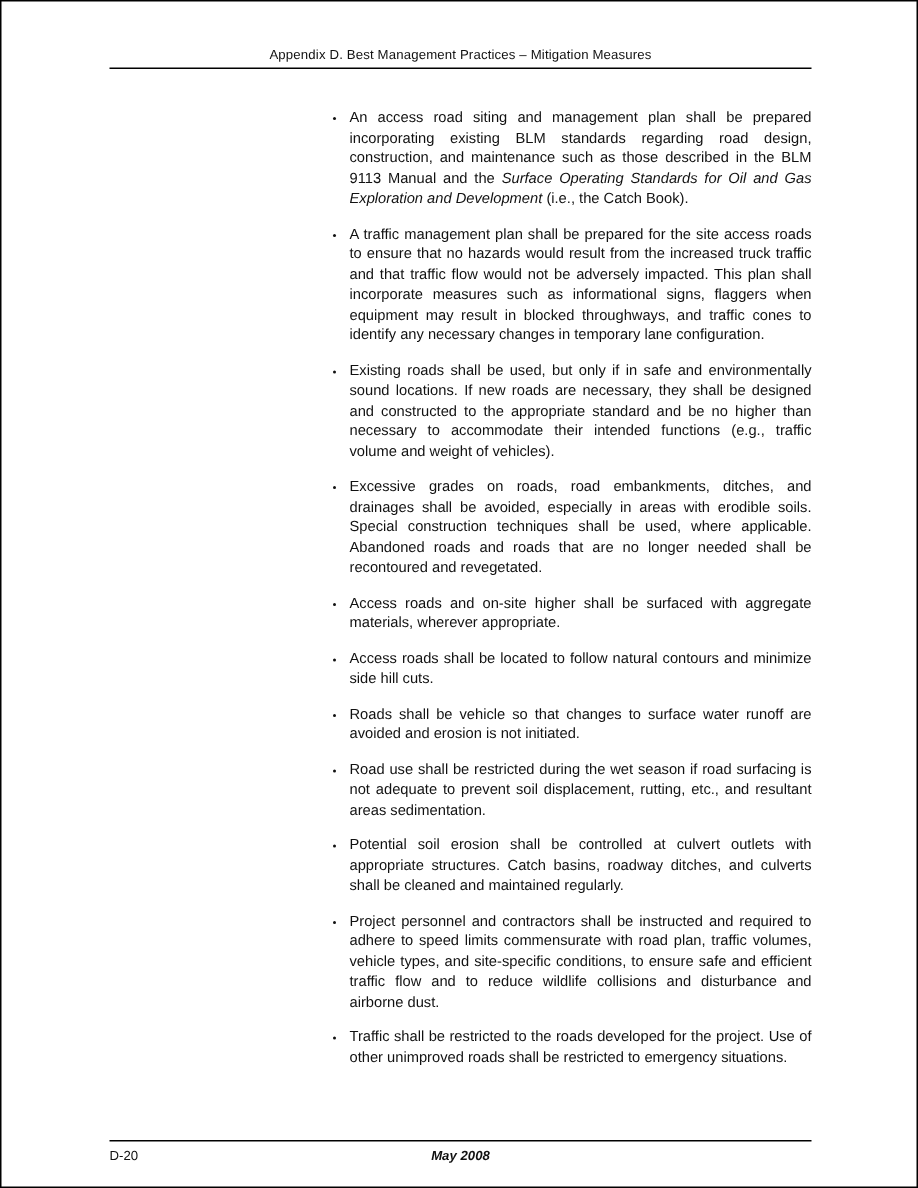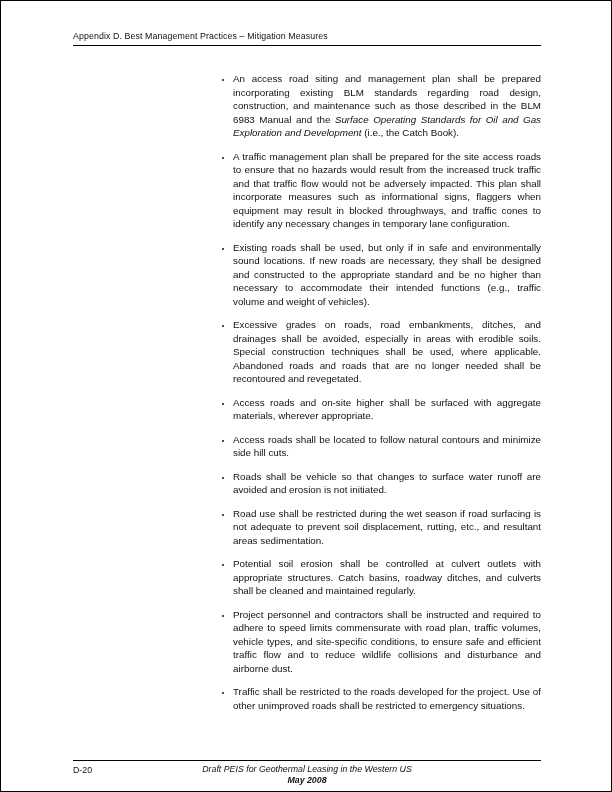--- a/index.html
+++ b/index.html
@@ -12,21 +12,21 @@
     font-family: "Liberation Sans", sans-serif;
     box-sizing: border-box;
     border: 1px solid #000000;
     overflow: hidden;
   }
   .header {
     position: absolute;
     top: 30px;
     left: 72px;
     width: 468px;
-    text-align: left;
+    text-align: center;
     font-size: 8.8px;
     letter-spacing: 0.1px;
     border-bottom: 1px solid #000000;
     padding-bottom: 4px;
   }
   .content {
     position: absolute;
     top: 71px;
     left: 216px;
     width: 324px;
@@ -69,36 +69,35 @@
 
 <div class="page">
 
   <div class="header">
     <span>Appendix D. Best Management Practices – Mitigation Measures</span>
   </div>
 
   <div class="content">
     <ul class="bullet-list">
       <li>
-        <span>An access road siting and management plan shall be prepared incorporating existing BLM standards regarding road design, construction, and maintenance such as those described in the BLM 6983 Manual and the </span><span class="italic">Surface Operating Standards for Oil and Gas Exploration and Development</span><span> (i.e., the Catch Book).</span>
+        <span>An access road siting and management plan shall be prepared incorporating existing BLM standards regarding road design, construction, and maintenance such as those described in the BLM 9113 Manual and the </span><span class="italic">Surface Operating Standards for Oil and Gas Exploration and Development</span><span> (i.e., the Catch Book).</span>
       </li>
       <li>A traffic management plan shall be prepared for the site access roads to ensure that no hazards would result from the increased truck traffic and that traffic flow would not be adversely impacted. This plan shall incorporate measures such as informational signs, flaggers when equipment may result in blocked throughways, and traffic cones to identify any necessary changes in temporary lane configuration.</li>
       <li>Existing roads shall be used, but only if in safe and environmentally sound locations. If new roads are necessary, they shall be designed and constructed to the appropriate standard and be no higher than necessary to accommodate their intended functions (e.g., traffic volume and weight of vehicles).</li>
       <li>Excessive grades on roads, road embankments, ditches, and drainages shall be avoided, especially in areas with erodible soils. Special construction techniques shall be used, where applicable. Abandoned roads and roads that are no longer needed shall be recontoured and revegetated.</li>
       <li>Access roads and on-site higher shall be surfaced with aggregate materials, wherever appropriate.</li>
       <li>Access roads shall be located to follow natural contours and minimize side hill cuts.</li>
       <li>Roads shall be vehicle so that changes to surface water runoff are avoided and erosion is not initiated.</li>
       <li>Road use shall be restricted during the wet season if road surfacing is not adequate to prevent soil displacement, rutting, etc., and resultant areas sedimentation.</li>
       <li>Potential soil erosion shall be controlled at culvert outlets with appropriate structures. Catch basins, roadway ditches, and culverts shall be cleaned and maintained regularly.</li>
       <li>Project personnel and contractors shall be instructed and required to adhere to speed limits commensurate with road plan, traffic volumes, vehicle types, and site-specific conditions, to ensure safe and efficient traffic flow and to reduce wildlife collisions and disturbance and airborne dust.</li>
       <li>Traffic shall be restricted to the roads developed for the project. Use of other unimproved roads shall be restricted to emergency situations.</li>
     </ul>
   </div>
 
   <div class="footer">
     <span class="page-num">D-20</span>
     <div class="center">
-      <div class="doc-title">Draft PEIS for Geothermal Leasing in the Western US</div>
       <div class="doc-date">May 2008</div>
     </div>
   </div>
 
 </div>
 
 </body></html>

